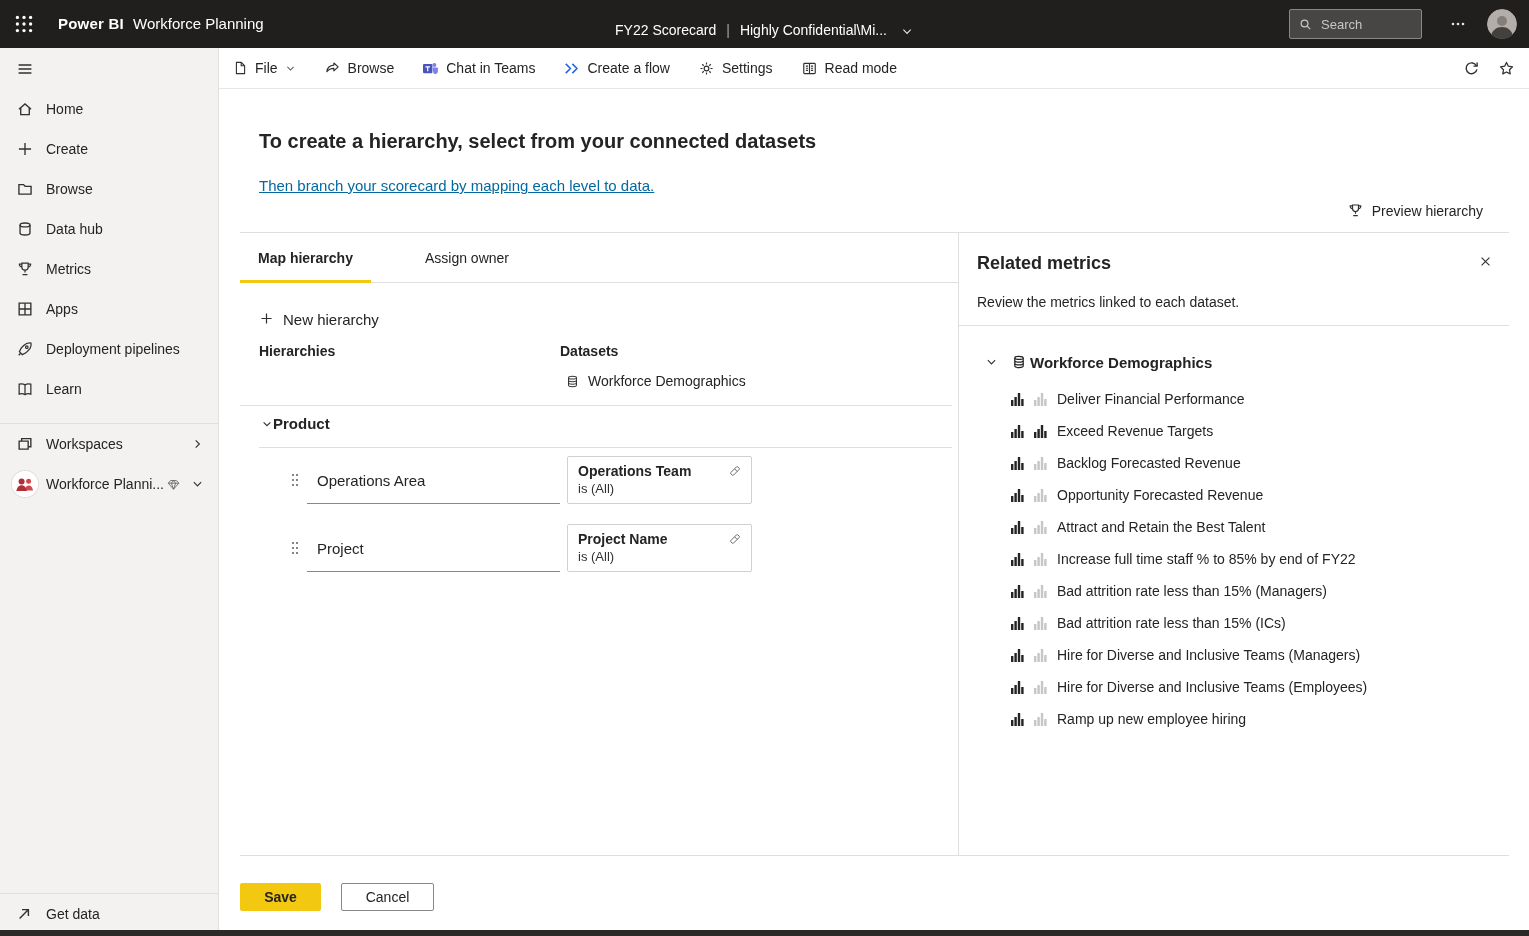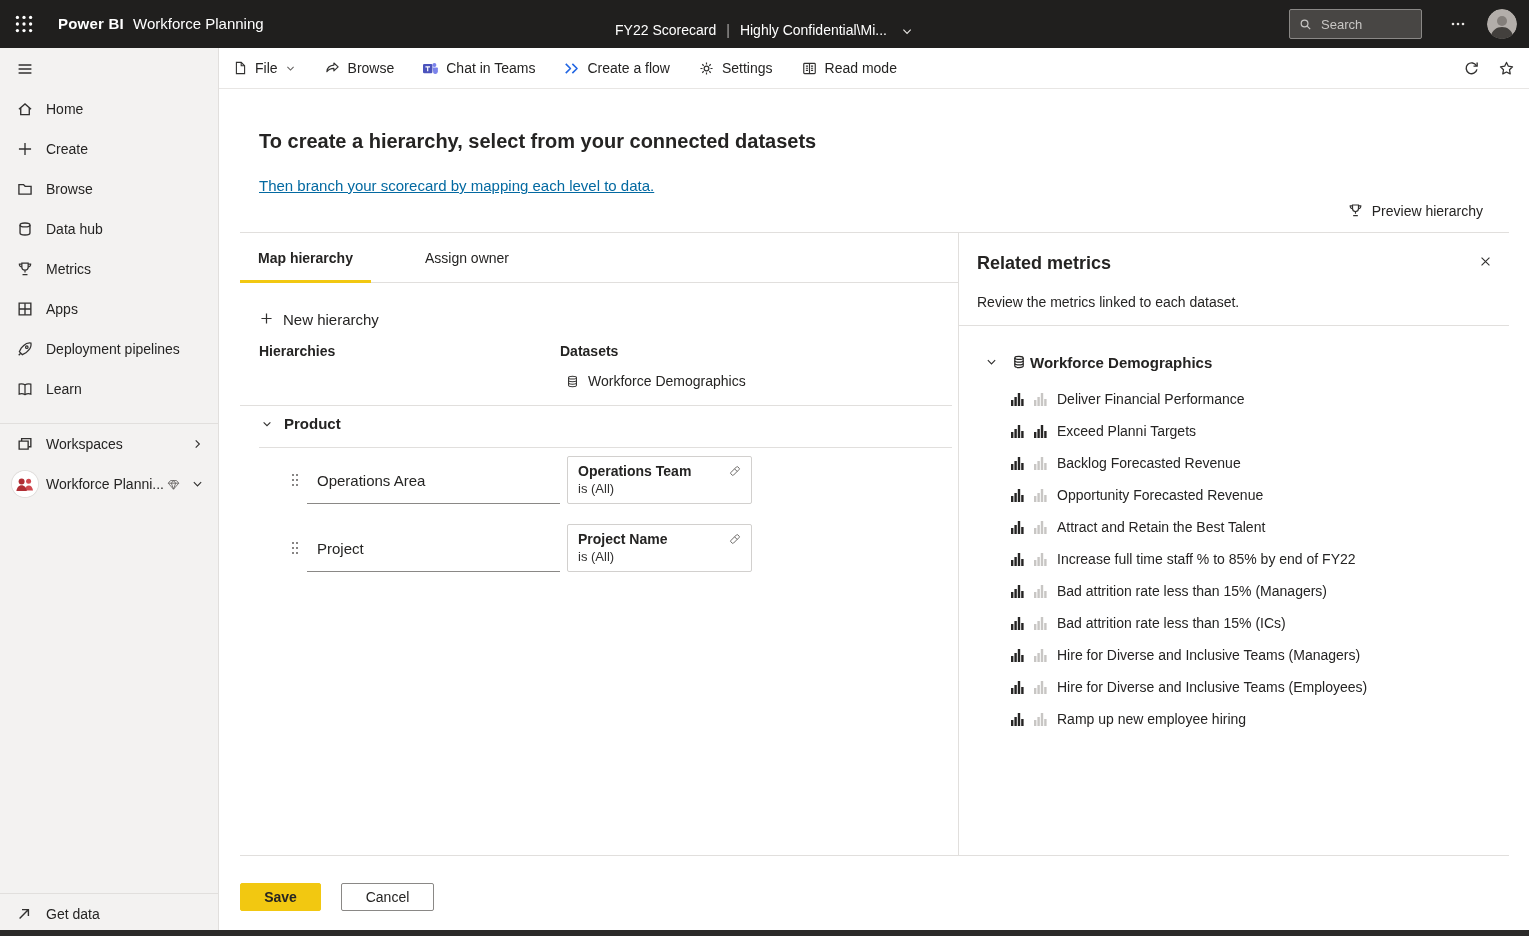--- a/index.html
+++ b/index.html
@@ -73,21 +73,21 @@
 
   .new-hier { position:absolute; left:19px; top:78px; display:flex; align-items:flex-start; gap:9px;
     font-size:15px; color:#252423; cursor:pointer; }
   .new-hier .icon { color:#323130; }
   .col-head { position:absolute; top:110px; font-size:14px; font-weight:700; }
   .col-head.c1 { left:19px; } .col-head.c2 { left:320px; }
   .dataset-row { position:absolute; left:325px; top:140px; display:flex; align-items:center; gap:8px;
     font-size:14px; color:#252423; }
   .dataset-row .icon { color:#323130; }
   .pane-div1 { position:absolute; left:0; right:6px; top:172px; height:1px; background:#e1dfdd; }
-  .group-head { position:absolute; left:21px; top:182px; display:flex; align-items:center; gap:11px; cursor:pointer; }
+  .group-head { position:absolute; left:21px; top:182px; display:flex; align-items:center; cursor:pointer; }
   .group-head .icon { color:#323130; }
   .group-name { font-size:15px; font-weight:700; }
   .pane-div2 { position:absolute; left:19px; right:6px; top:214px; height:1px; background:#e1dfdd; }
 
   .h-row { position:absolute; left:0; right:0; height:48px; }
   .grip { position:absolute; left:51px; top:50%; transform:translateY(-50%); color:#605e5c; cursor:grab; }
   .h-level { position:absolute; left:77px; top:50%; transform:translateY(-50%); font-size:15px; color:#252423; cursor:text; }
   .h-underline { position:absolute; left:67px; width:253px; bottom:0; height:1px; background:#8a8886; }
   .map-card { position:absolute; left:327px; top:0; width:185px; height:48px; border:1px solid #d2d0ce;
     border-radius:2px; background:#fff; padding:6px 10px; cursor:pointer; }
@@ -576,21 +576,21 @@
               </svg>
             </span>
     <span class="icon bars dark">
               <svg width="13" height="13" viewBox="0 0 13 13" fill="currentColor">
                 <rect x="0" y="7" width="2.4" height="6"></rect>
                 <rect x="3.4" y="4" width="2.4" height="9"></rect>
                 <rect x="6.8" y="0" width="2.4" height="13"></rect>
                 <rect x="10.2" y="6" width="2.4" height="7"></rect>
               </svg>
             </span>
-    <span class="metric-label">Exceed Planni Targets</span>
+    <span class="metric-label">Exceed Revenue Targets</span>
   </div>
           <div class="metric-row">
     <span class="icon bars dark">
               <svg width="13" height="13" viewBox="0 0 13 13" fill="currentColor">
                 <rect x="0" y="7" width="2.4" height="6"></rect>
                 <rect x="3.4" y="4" width="2.4" height="9"></rect>
                 <rect x="6.8" y="0" width="2.4" height="13"></rect>
                 <rect x="10.2" y="6" width="2.4" height="7"></rect>
               </svg>
             </span>

